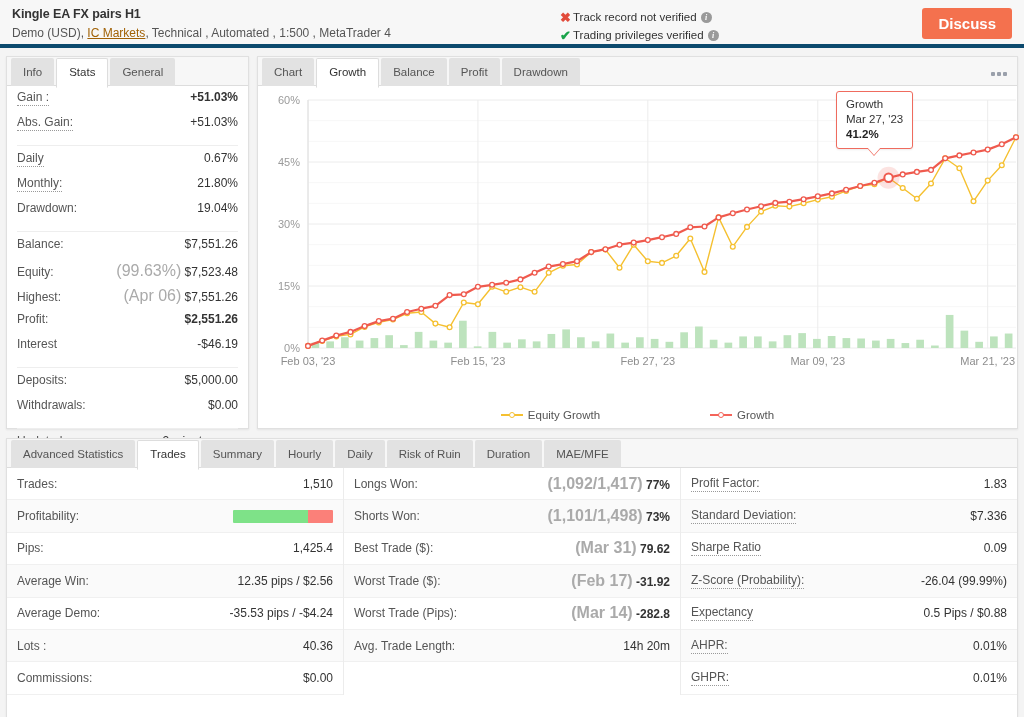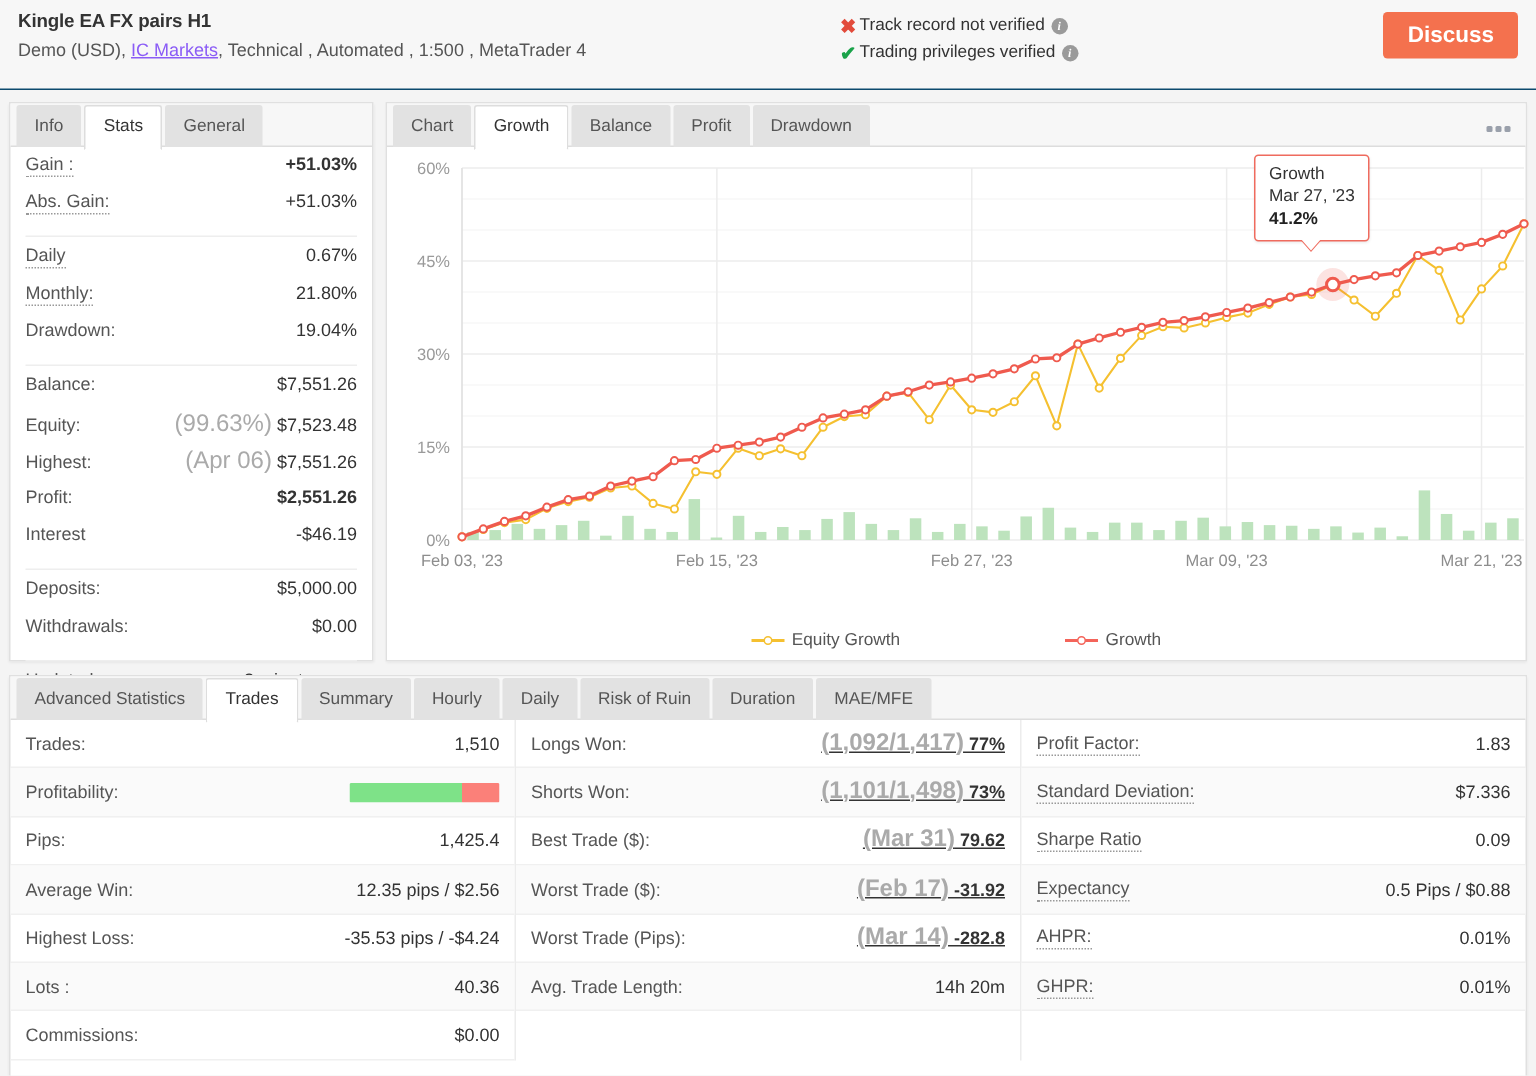--- a/index.html
+++ b/index.html
@@ -7,27 +7,27 @@
     width:1024px;height:717px;overflow:hidden;
     background:#f2f2f2;
     font-family:"Liberation Sans",sans-serif;
     font-size:12px;color:#444;
     -webkit-font-smoothing:antialiased;
   }
   .page{width:1024px;height:717px;position:relative;background:#f4f4f4;}
 
   
   .header{
-    position:relative;height:60px;background:#f7f7f7;
-    border-bottom:1px solid #0c4a6e;
+    position:relative;height:48px;background:#f7f7f7;
+    border-bottom:4px solid #0c4a6e;
     padding:7px 12px 0 12px;box-sizing:border-box;
   }
   .acct-title{font-size:12.5px;font-weight:bold;color:#333;letter-spacing:-0.1px;}
   .acct-sub{font-size:12px;color:#555;margin-top:5px;}
-  .acct-sub a{color:#8b5cf6;}
+  .acct-sub a{color:#a16207;}
   .verify{
     position:absolute;left:560px;top:9px;font-size:11.5px;color:#333;
   }
   .verify .row{display:flex;align-items:center;height:16px;margin-bottom:2px;}
   .vmark{width:13px;display:inline-block;font-weight:bold;font-size:13px;}
   .vx{color:#e24b3b;}
   .vc{color:#1aa34a;}
   .infoi{
     display:inline-block;width:11px;height:11px;border-radius:50%;
     background:#9a9a9a;color:#fff;font-size:8px;line-height:11px;
@@ -60,21 +60,21 @@
   .statcard{width:243px;height:373px;box-sizing:border-box;margin-right:8px;}
   .statbody{padding:4px 10px 0 10px;}
   .srow{display:flex;justify-content:space-between;align-items:baseline;height:25px;font-size:12px;}
   .srow .k{color:#555;}
   .srow .v{color:#333;text-align:right;}
   .dot-underline{border-bottom:1px dotted #999;padding-bottom:1px;cursor:pointer;}
   .green{color:#16b254;font-weight:bold;}
   .greenlite{color:#16b254;}
   .muted{color:#aaa;font-size:16px;}
   .hr{border-top:1px solid #eee;margin:5px 0 5px 0;}
-  .big{font-weight:bold;text-decoration:underline;}
+  .big{font-weight:bold;}
 
   
   .chartcard{flex:1;height:373px;box-sizing:border-box;position:relative;}
   .dots-btn{position:absolute;right:10px;top:8px;cursor:pointer;z-index:5;}
   .dots-btn i{display:inline-block;width:4px;height:4px;background:#9aa0ab;margin-left:2px;border-radius:1px;}
   .chartarea{position:relative;width:100%;height:343px;}
   .legend{position:absolute;bottom:8px;left:0;width:100%;display:flex;justify-content:center;gap:110px;font-size:11.5px;color:#555;}
   .legend .li{display:flex;align-items:center;gap:5px;cursor:pointer;}
   .lgline{display:inline-block;width:22px;height:2px;position:relative;}
   .lgline::after{content:"";position:absolute;left:8px;top:-2.5px;width:4px;height:4px;border-radius:50%;background:#fff;}
@@ -454,21 +454,21 @@
             </div>
           <div class="trow">
               <span class="k">Pips:</span>
             <span class="v">1,425.4</span>
             </div>
           <div class="trow">
               <span class="k">Average Win:</span>
             <span class="v">12.35 pips / $2.56</span>
             </div>
           <div class="trow">
-              <span class="k">Highest Loss:</span>
+              <span class="k">Average Demo:</span>
             <span class="v">-35.53 pips / -$4.24</span>
             </div>
           <div class="trow">
               <span class="k">Lots :</span>
             <span class="v">40.36</span>
             </div>
           <div class="trow">
               <span class="k">Commissions:</span>
             <span class="v">$0.00</span>
             </div>
@@ -506,20 +506,24 @@
             </div>
           <div class="trow">
               <span class="k dot-underline">Standard Deviation:</span>
             <span class="v">$7.336</span>
             </div>
           <div class="trow">
               <span class="k dot-underline">Sharpe Ratio</span>
             <span class="v">0.09</span>
             </div>
           <div class="trow">
+              <span class="k dot-underline">Z-Score (Probability):</span>
+            <span class="v">-26.04 (99.99%)</span>
+            </div>
+          <div class="trow">
               <span class="k dot-underline">Expectancy</span>
             <span class="v">0.5 Pips / $0.88</span>
             </div>
           <div class="trow">
               <span class="k dot-underline">AHPR:</span>
             <span class="v">0.01%</span>
             </div>
           <div class="trow">
               <span class="k dot-underline">GHPR:</span>
             <span class="v">0.01%</span>

